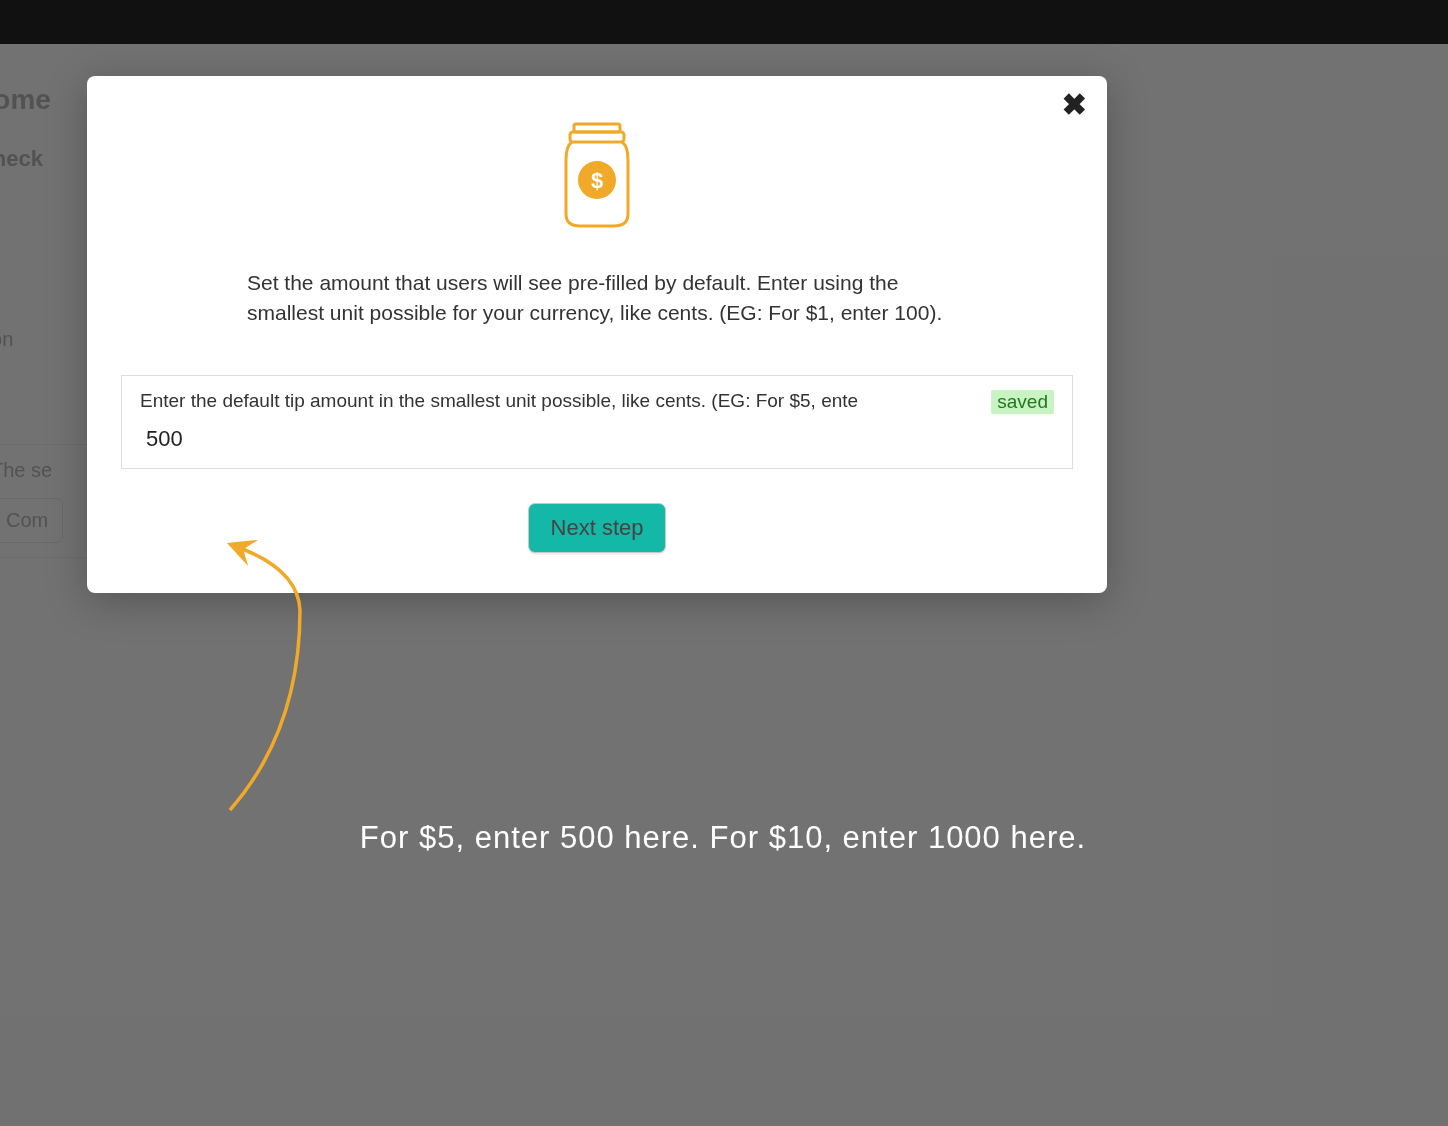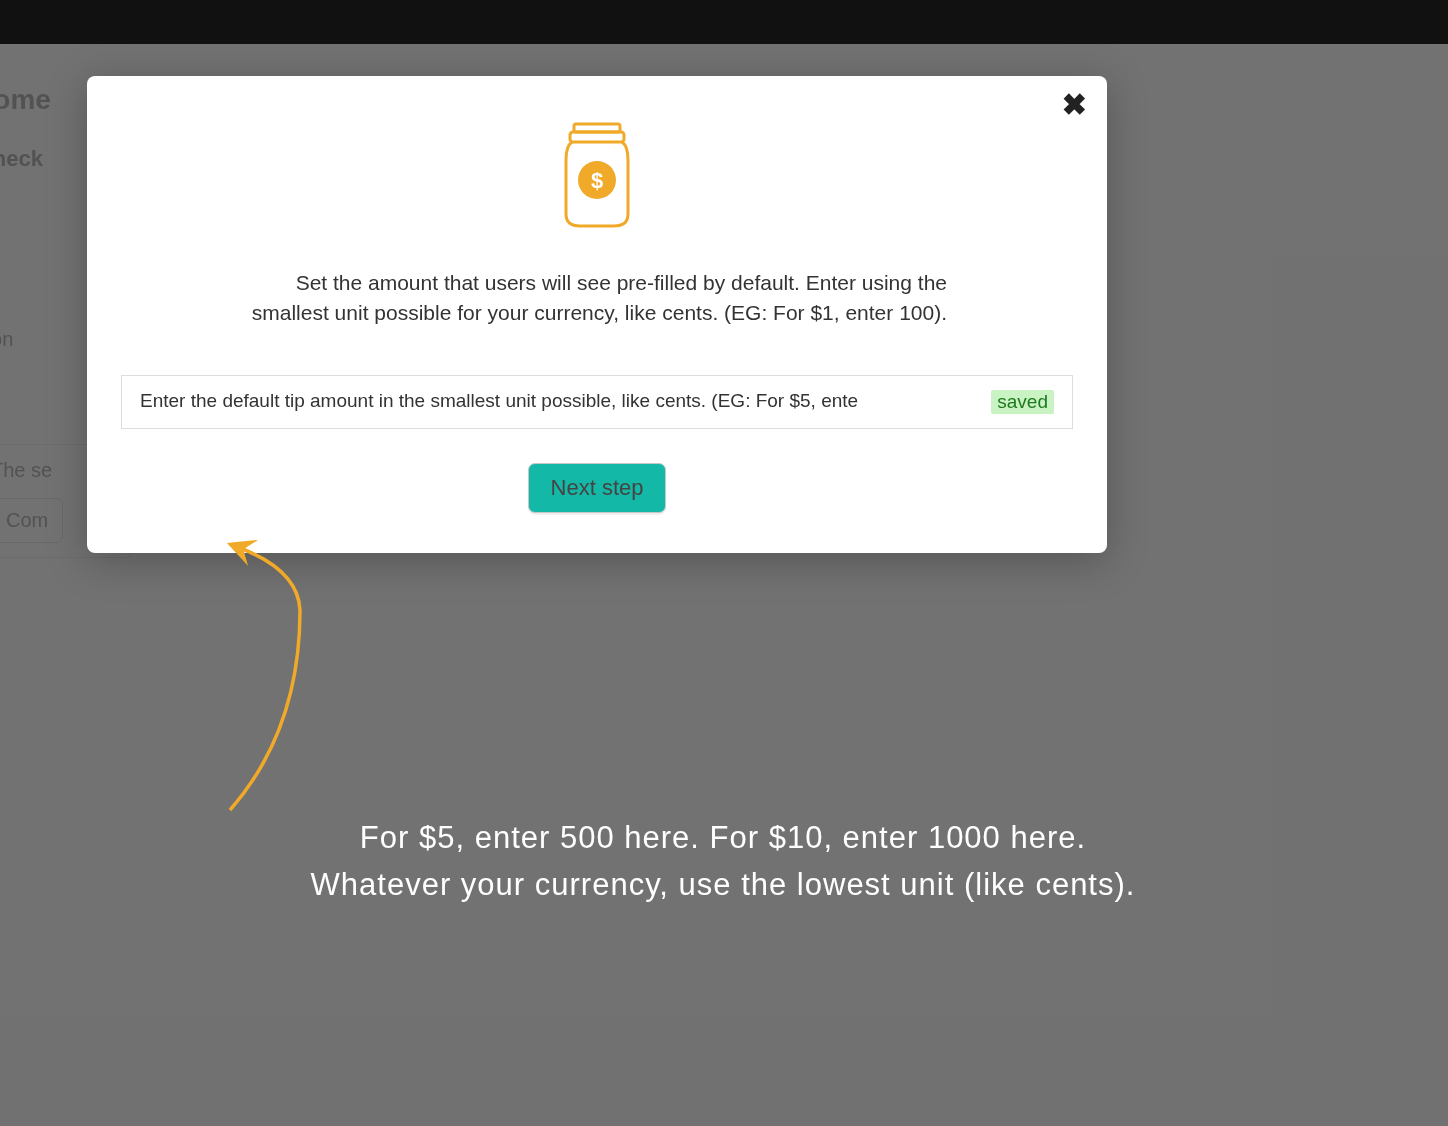--- a/index.html
+++ b/index.html
@@ -84,21 +84,21 @@
       margin: 26px 0 34px 0;
     }
     .modal-title {
       text-align: center;
       font-size: 30px;
       font-weight: 700;
       color: #222;
       margin-bottom: 26px;
     }
     .modal-desc {
-      text-align: right;
+      text-align: left;
       font-size: 21px;
       color: #333;
       line-height: 1.45;
       max-width: 700px;
       margin: 8px auto 46px auto;
     }
     .field-box {
       border: 1px solid #ddd;
       padding: 14px 20px 16px 18px;
       position: relative;
@@ -199,30 +199,30 @@
       <circle cx="43" cy="58" r="19" fill="#f0a928"></circle>
       <text x="43" y="66" text-anchor="middle" font-size="22" font-weight="700" fill="#fff" font-family="Arial">$</text>
     </svg>
   </div>
 
   <p class="modal-desc">Set the amount that users will see pre-filled by default. Enter using the smallest unit possible for your currency, like cents. (EG: For $1, enter 100).</p>
 
   <div class="field-box">
     <div class="field-label">Enter the default tip amount in the smallest unit possible, like cents. (EG: For $5, ente</div>
     <span class="saved-badge">saved</span>
+    <input class="field-input" type="text" value="500" style="">
   </div>
 
   <button class="next-btn">Next step</button>
 </div>
 
 <svg class="arrow-svg" width="180" height="290">
   <defs>
     <marker id="arrowhead" markerWidth="12" markerHeight="12" refX="6" refY="6" orient="auto">
       <path d="M2,2 L10,6 L2,10 L5,6 Z" fill="#f0a928"></path>
     </marker>
   </defs>
   <path d="M 40 280 Q 110 200 110 80 Q 108 40 50 18" stroke="#f0a928" stroke-width="3.5" fill="none" marker-end="url(#arrowhead)"></path>
 </svg>
 
 <div class="annotation">
   <div>For $5, enter 500 here. For $10, enter 1000 here.</div>
-  <div>Whatever your currency, use the lowest unit (like cents).</div>
 </div>
 
 </body></html>

